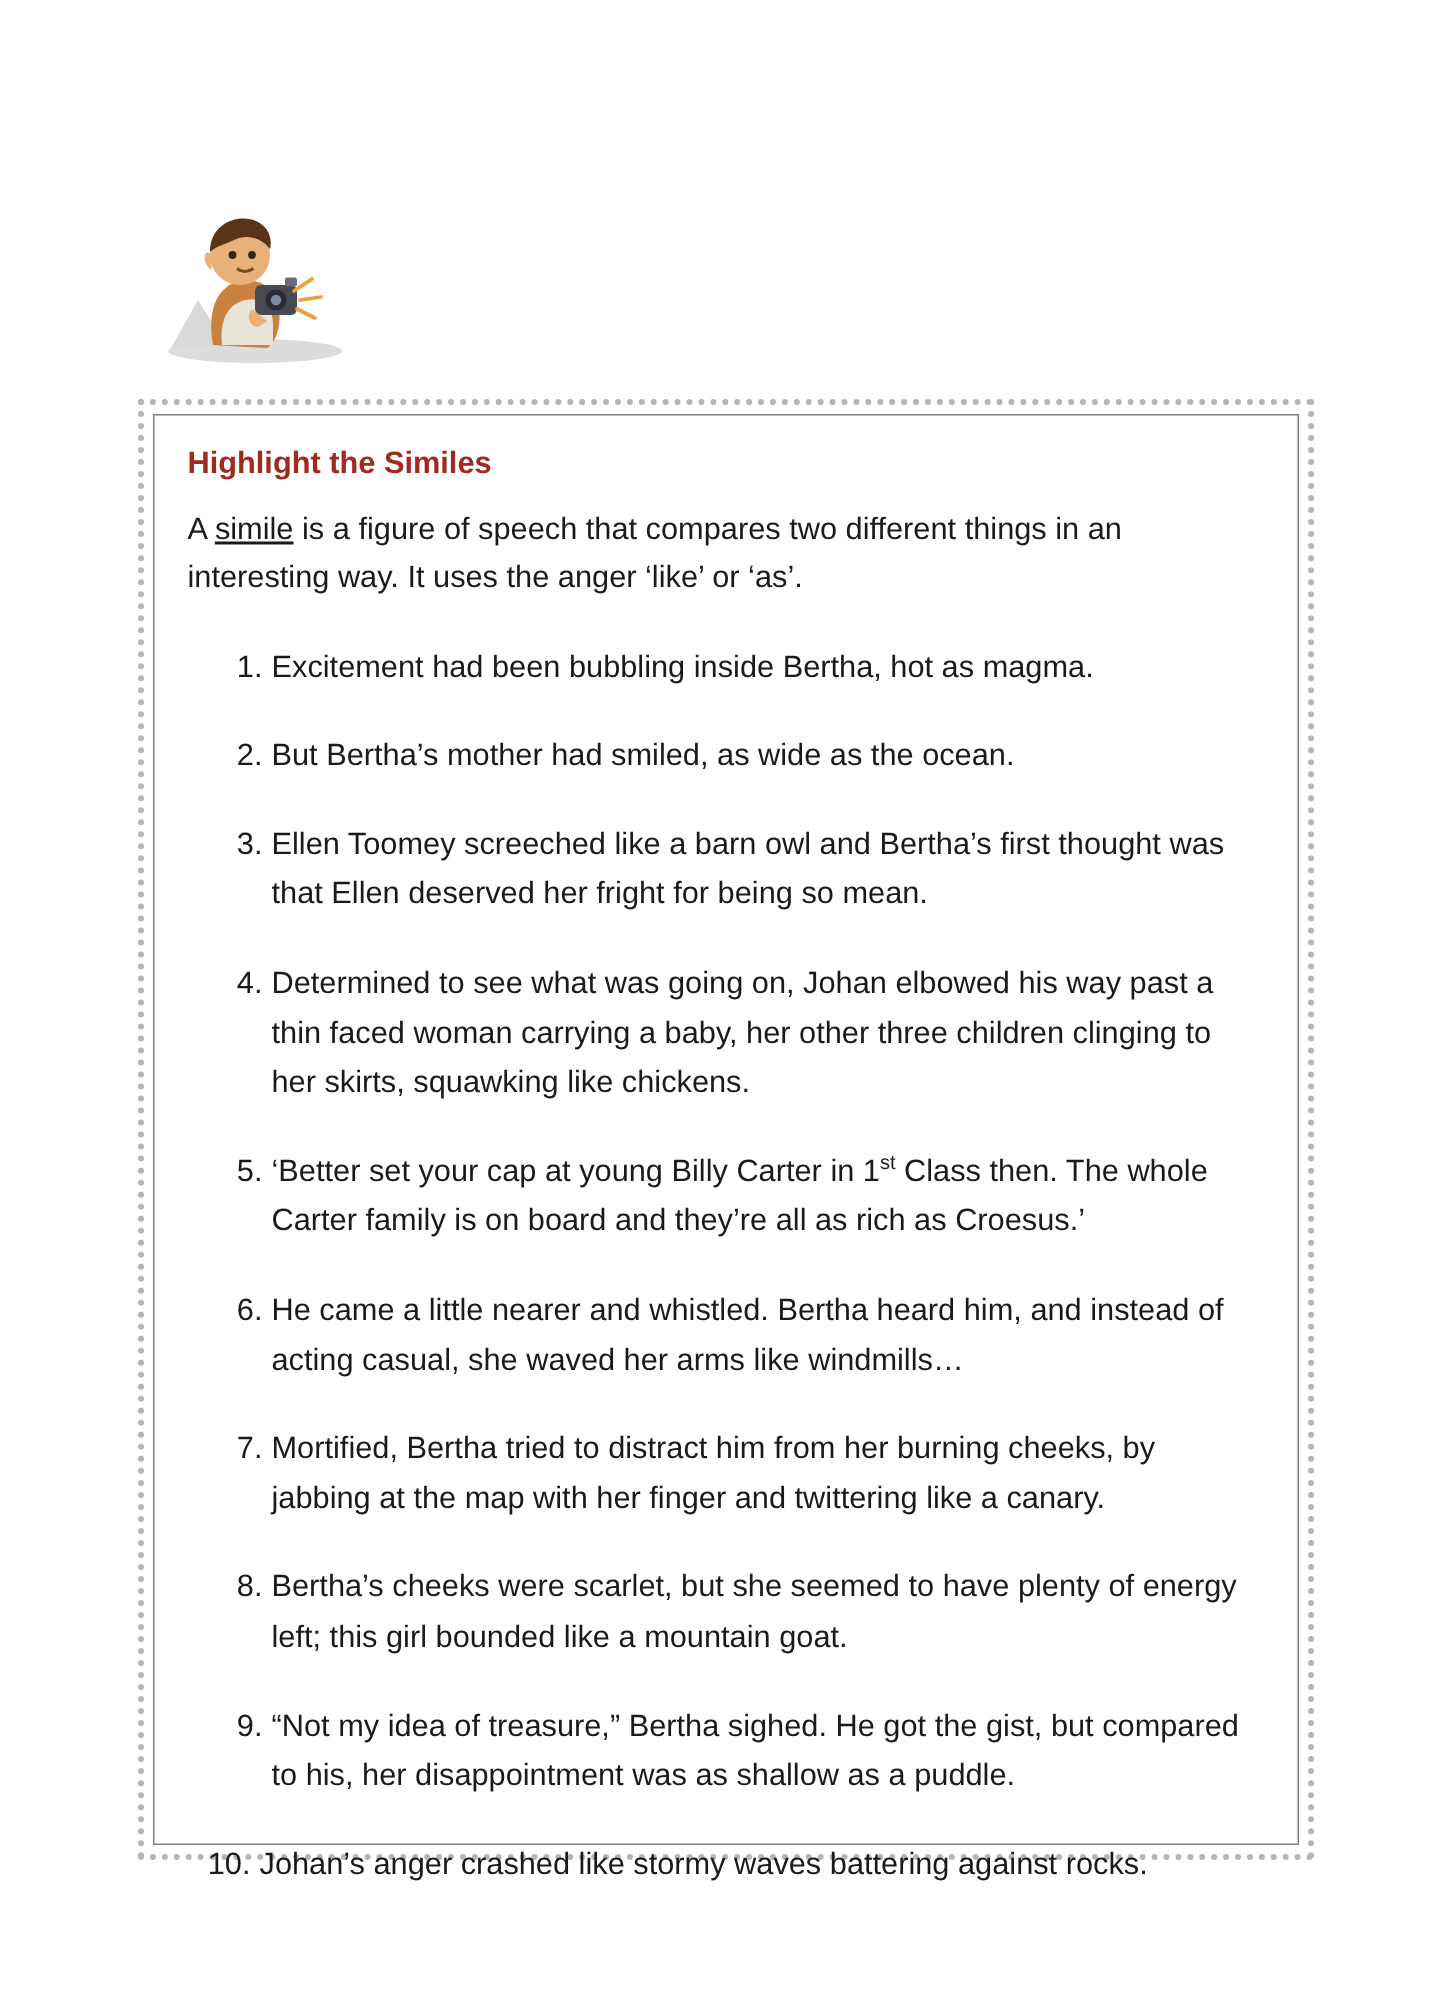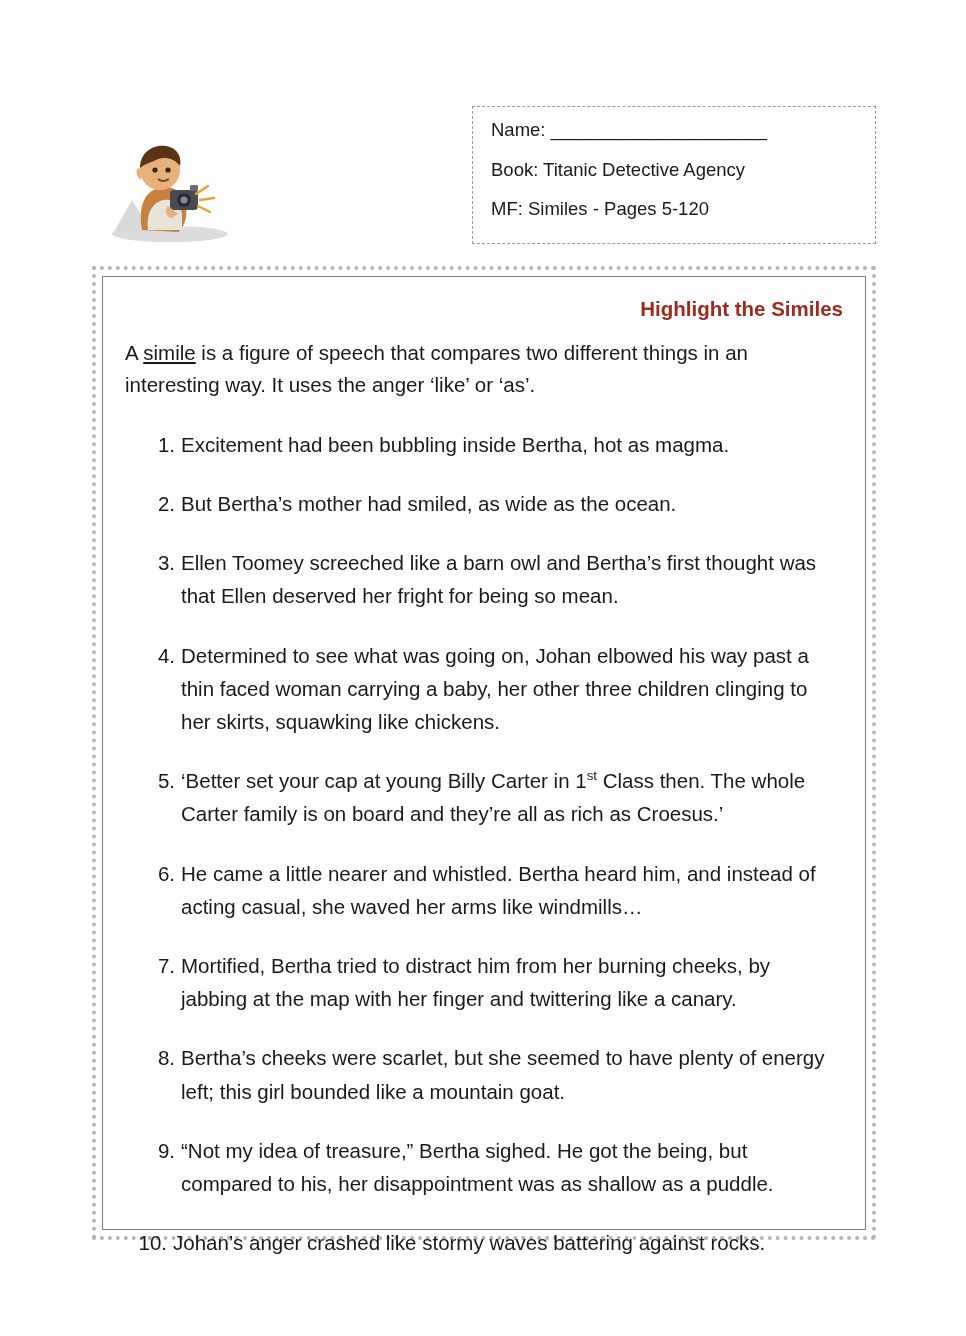--- a/index.html
+++ b/index.html
@@ -109,21 +109,21 @@
     left: 6px;
     top: 6px;
     right: 6px;
     bottom: 6px;
     border: 1px solid #7f7f7f;
     box-sizing: border-box;
     padding: 16px 22px 0 22px;
   }
 
   .title {
-    text-align: right;
+    text-align: left;
     font-size: 20.5px;
     font-weight: bold;
     color: #a02a1e;
     margin: 4px 0 16px 0;
   }
 
   .intro {
     font-size: 20.5px;
     line-height: 1.58;
     color: #1a1a1a;
@@ -192,45 +192,40 @@
           <circle cx="76" cy="66" r="7" fill="#2b2b33"></circle>
           <circle cx="76" cy="66" r="3.5" fill="#7d8a99"></circle>
           <rect x="82" y="51" width="8" height="6" rx="1.5" fill="#6b6b74"></rect>
           <path d="M60 72 C56 76 58 84 64 84 L70 80 Z" fill="#e8b07a"></path>
           <path d="M88 60 L100 52 M92 66 L106 64 M90 72 L102 78" stroke="#e8a23c" stroke-width="2.5" stroke-linecap="round"></path>
         </svg>
       </div>
 
     </div>
 
-    <div class="info-box">
-      <div class="info-line">Name: _____________________</div>
-      <div class="info-line">Book: Titanic Detective Agency</div>
-      <div class="info-line">MF: Similes - Pages 5-120</div>
-    </div>
   </div>
 
   <div class="content-box">
     <div class="content-inner">
 
       <div class="title">Highlight the Similes</div>
 
       <p class="intro">
         <span>A </span><u>simile</u><span> is a figure of speech that compares two different things in an interesting way. It uses the anger ‘like’ or ‘as’.</span>
       </p>
 
       <ol class="similes">
         <li>Excitement had been bubbling inside Bertha, hot as magma.</li>
         <li>But Bertha’s mother had smiled, as wide as the ocean.</li>
         <li>Ellen Toomey screeched like a barn owl and Bertha’s first thought was that Ellen deserved her fright for being so mean.</li>
         <li>Determined to see what was going on, Johan elbowed his way past a thin faced woman carrying a baby, her other three children clinging to her skirts, squawking like chickens.</li>
         <li>‘Better set your cap at young Billy Carter in 1<sup>st</sup> Class then. The whole Carter family is on board and they’re all as rich as Croesus.’</li>
         <li>He came a little nearer and whistled. Bertha heard him, and instead of acting casual, she waved her arms like windmills…</li>
         <li>Mortified, Bertha tried to distract him from her burning cheeks, by jabbing at the map with her finger and twittering like a canary.</li>
         <li>Bertha’s cheeks were scarlet, but she seemed to have plenty of energy left; this girl bounded like a mountain goat.</li>
-        <li>“Not my idea of treasure,” Bertha sighed. He got the being, but compared to his, her disappointment was as shallow as a puddle.</li>
+        <li>“Not my idea of treasure,” Bertha sighed. He got the gist, but compared to his, her disappointment was as shallow as a puddle.</li>
         <li class="wide">Johan’s anger crashed like stormy waves battering against rocks.</li>
       </ol>
 
     </div>
   </div>
 
 </div>
 
 </body></html>

